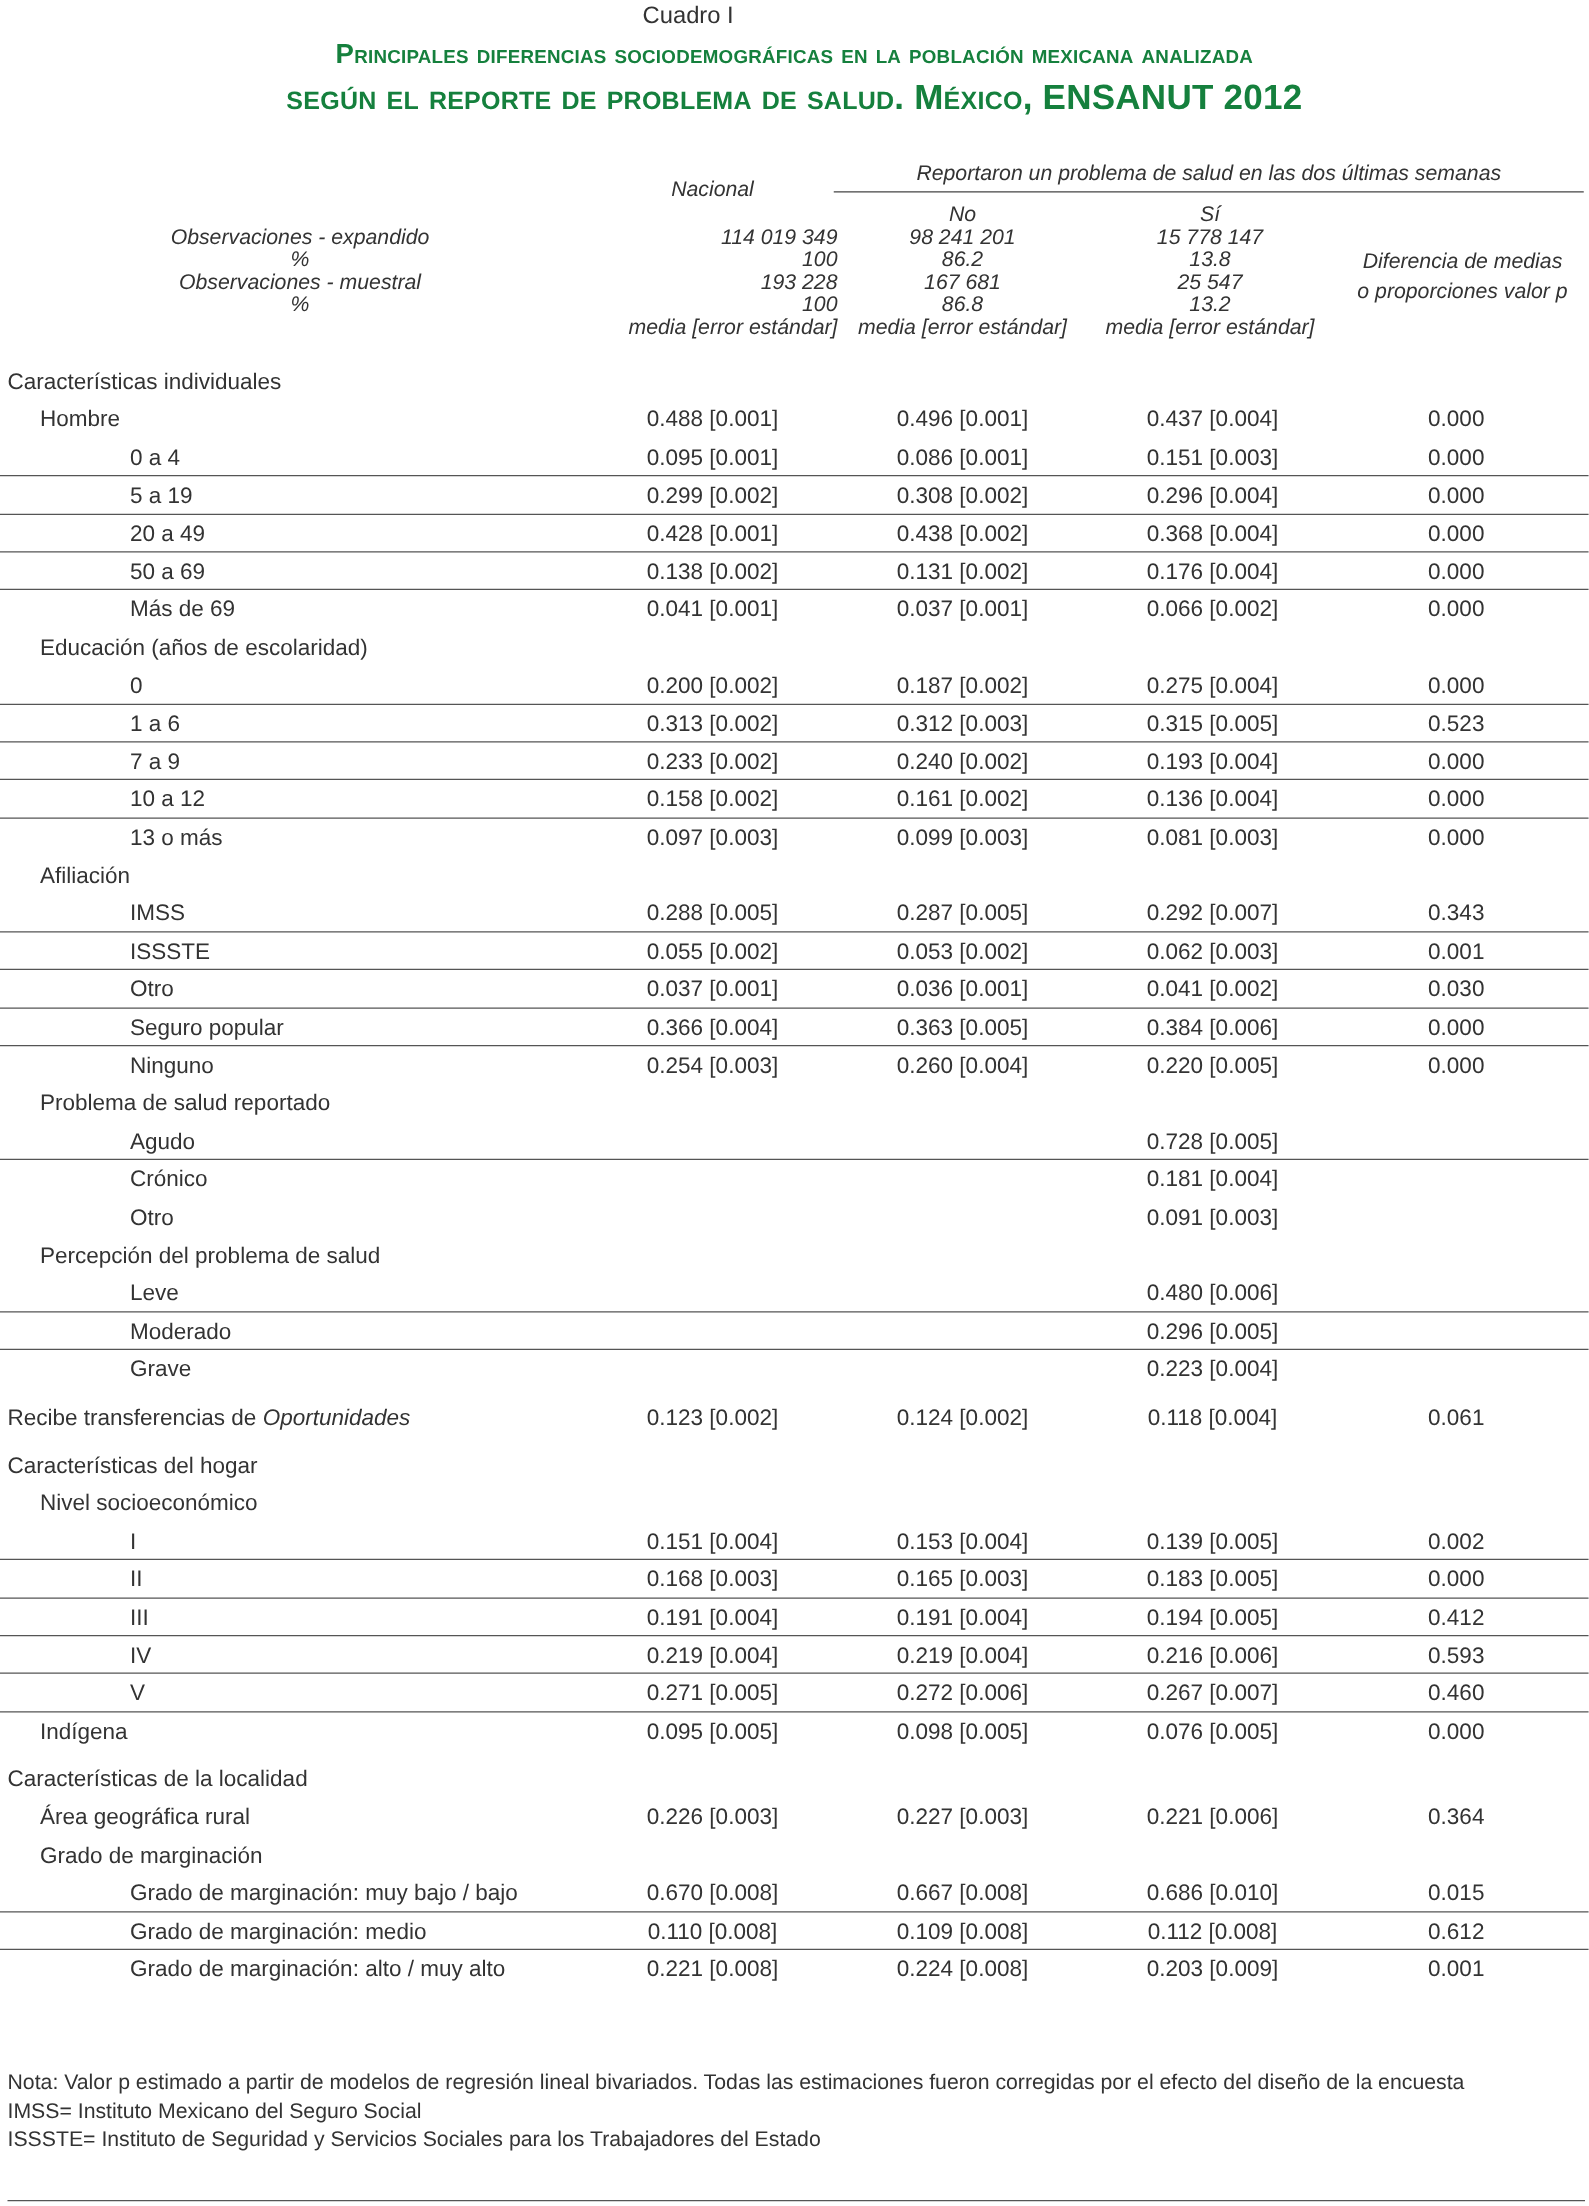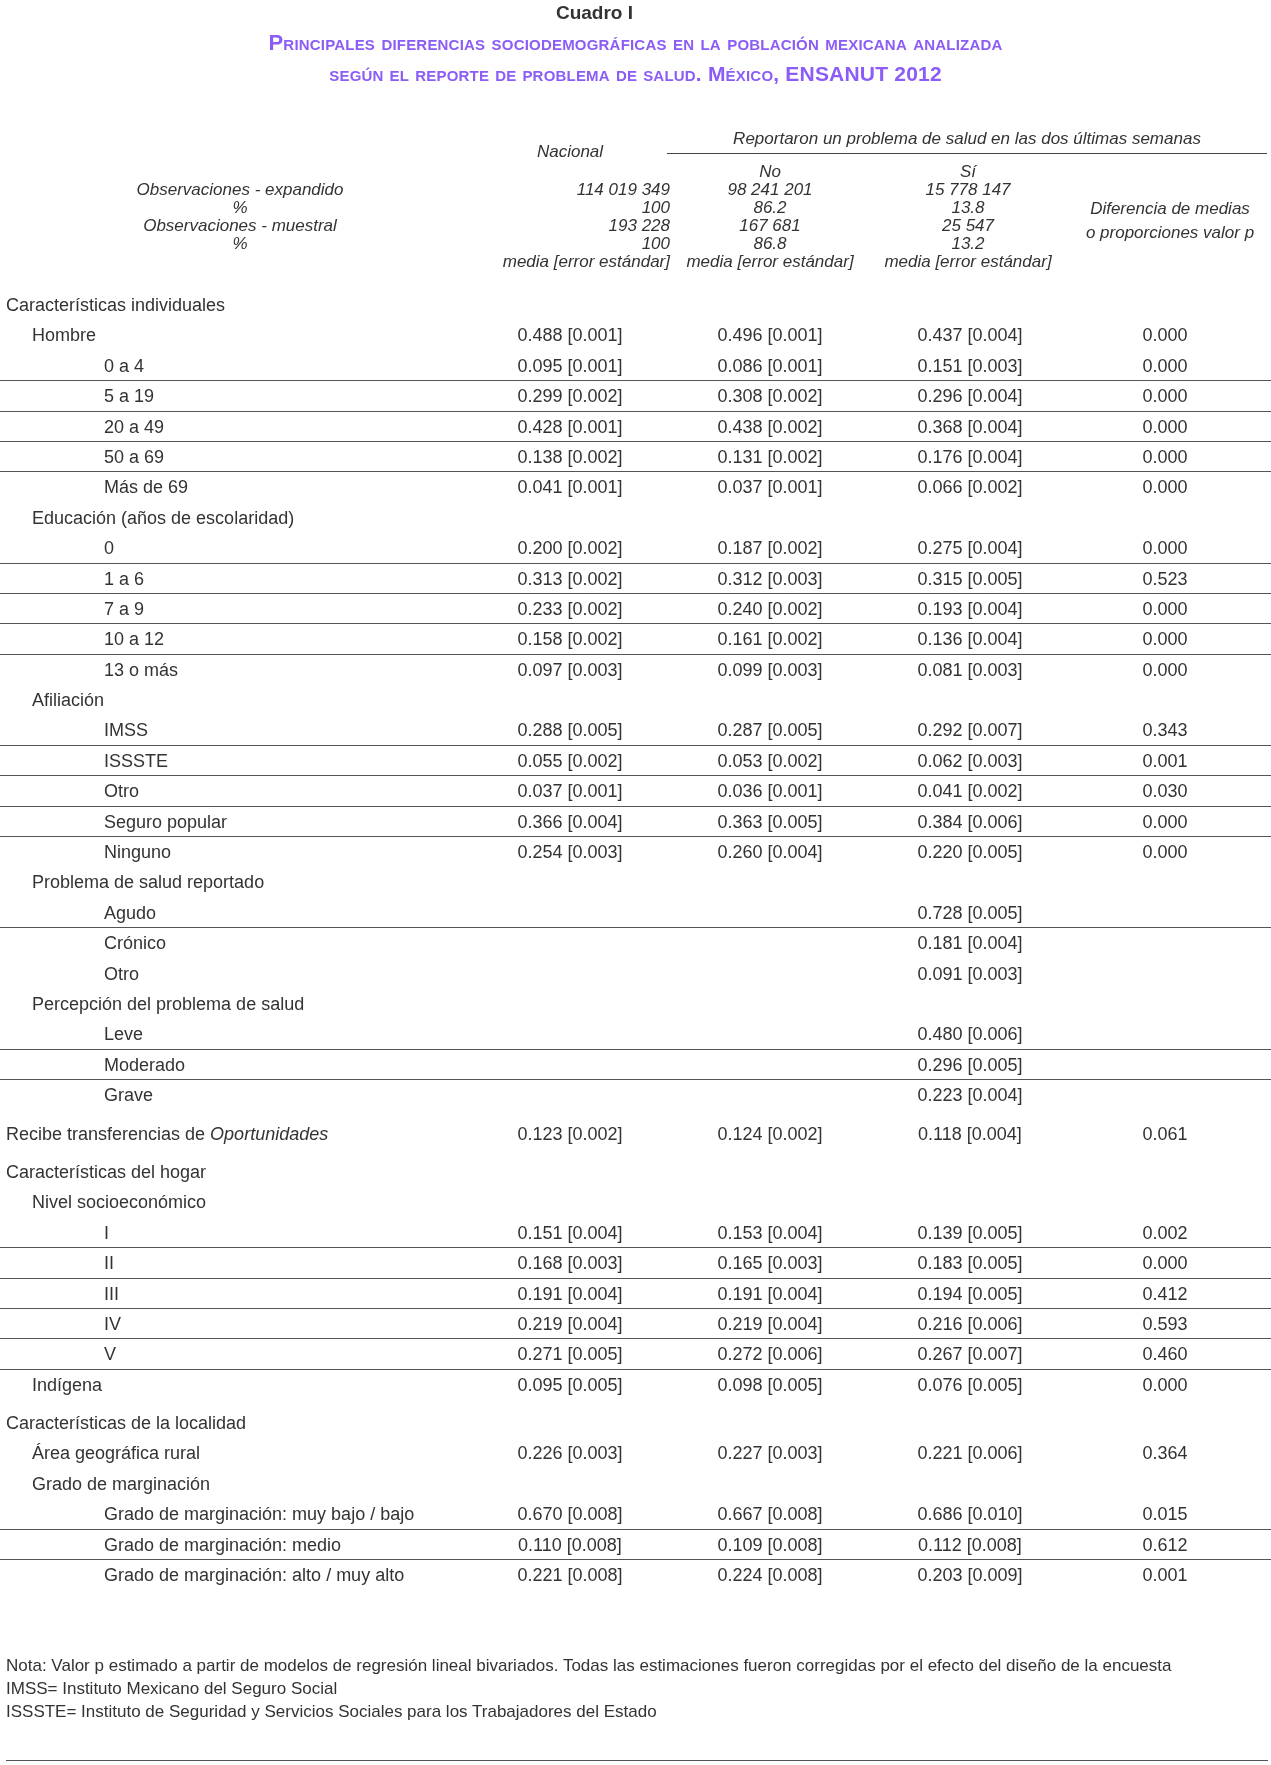--- a/index.html
+++ b/index.html
@@ -3,28 +3,28 @@
 <meta charset="utf-8">
 <style>
   html, body { margin: 0; padding: 0; background: #ffffff; }
   body {
     width: 1271px; height: 1765px; position: relative; overflow: hidden;
     font-family: "Liberation Sans", "DejaVu Sans", sans-serif;
     color: #2a2a2a;
   }
   .caption {
     position: absolute; left: 0; width: 1101px; top: 2px; text-align: center;
-    font-size: 19px; font-weight: bold; color: #333; padding-left: 44px;
+    font-size: 19px; font-weight: normal; color: #333;
   }
   .title {
     position: absolute; left: 0; width: 1271px; text-align: center;
-    font-weight: bold; color: #8b5cf6; font-variant: small-caps; letter-spacing: 0.2px;
+    font-weight: bold; color: #15803d; font-variant: small-caps; letter-spacing: 0.2px;
   }
   .title.l1 { top: 30px; font-size: 22px; }
-  .title.l2 { top: 62px; font-size: 21px; }
+  .title.l2 { top: 62px; font-size: 28px; }
 
   .hdr { position: absolute; font-style: italic; font-size: 17px; color: #333; text-align: center; line-height: 18px; }
   .hdr-lines div { height: 18px; }
   .span-rule { position: absolute; left: 667px; width: 600px; top: 153px; height: 0; border-top: 1.5px solid #444; }
 
   #rows { position: absolute; left: 0; top: 290px; width: 1271px; }
   .row { position: relative; height: 30.4px; font-size: 18px; line-height: 30px; }
   .row.sep { border-bottom: 1.5px solid #555; box-sizing: border-box; }
   .row.gap { margin-top: 8px; }
   .row .lbl { position: absolute; top: 0; white-space: nowrap; color: #333; }

